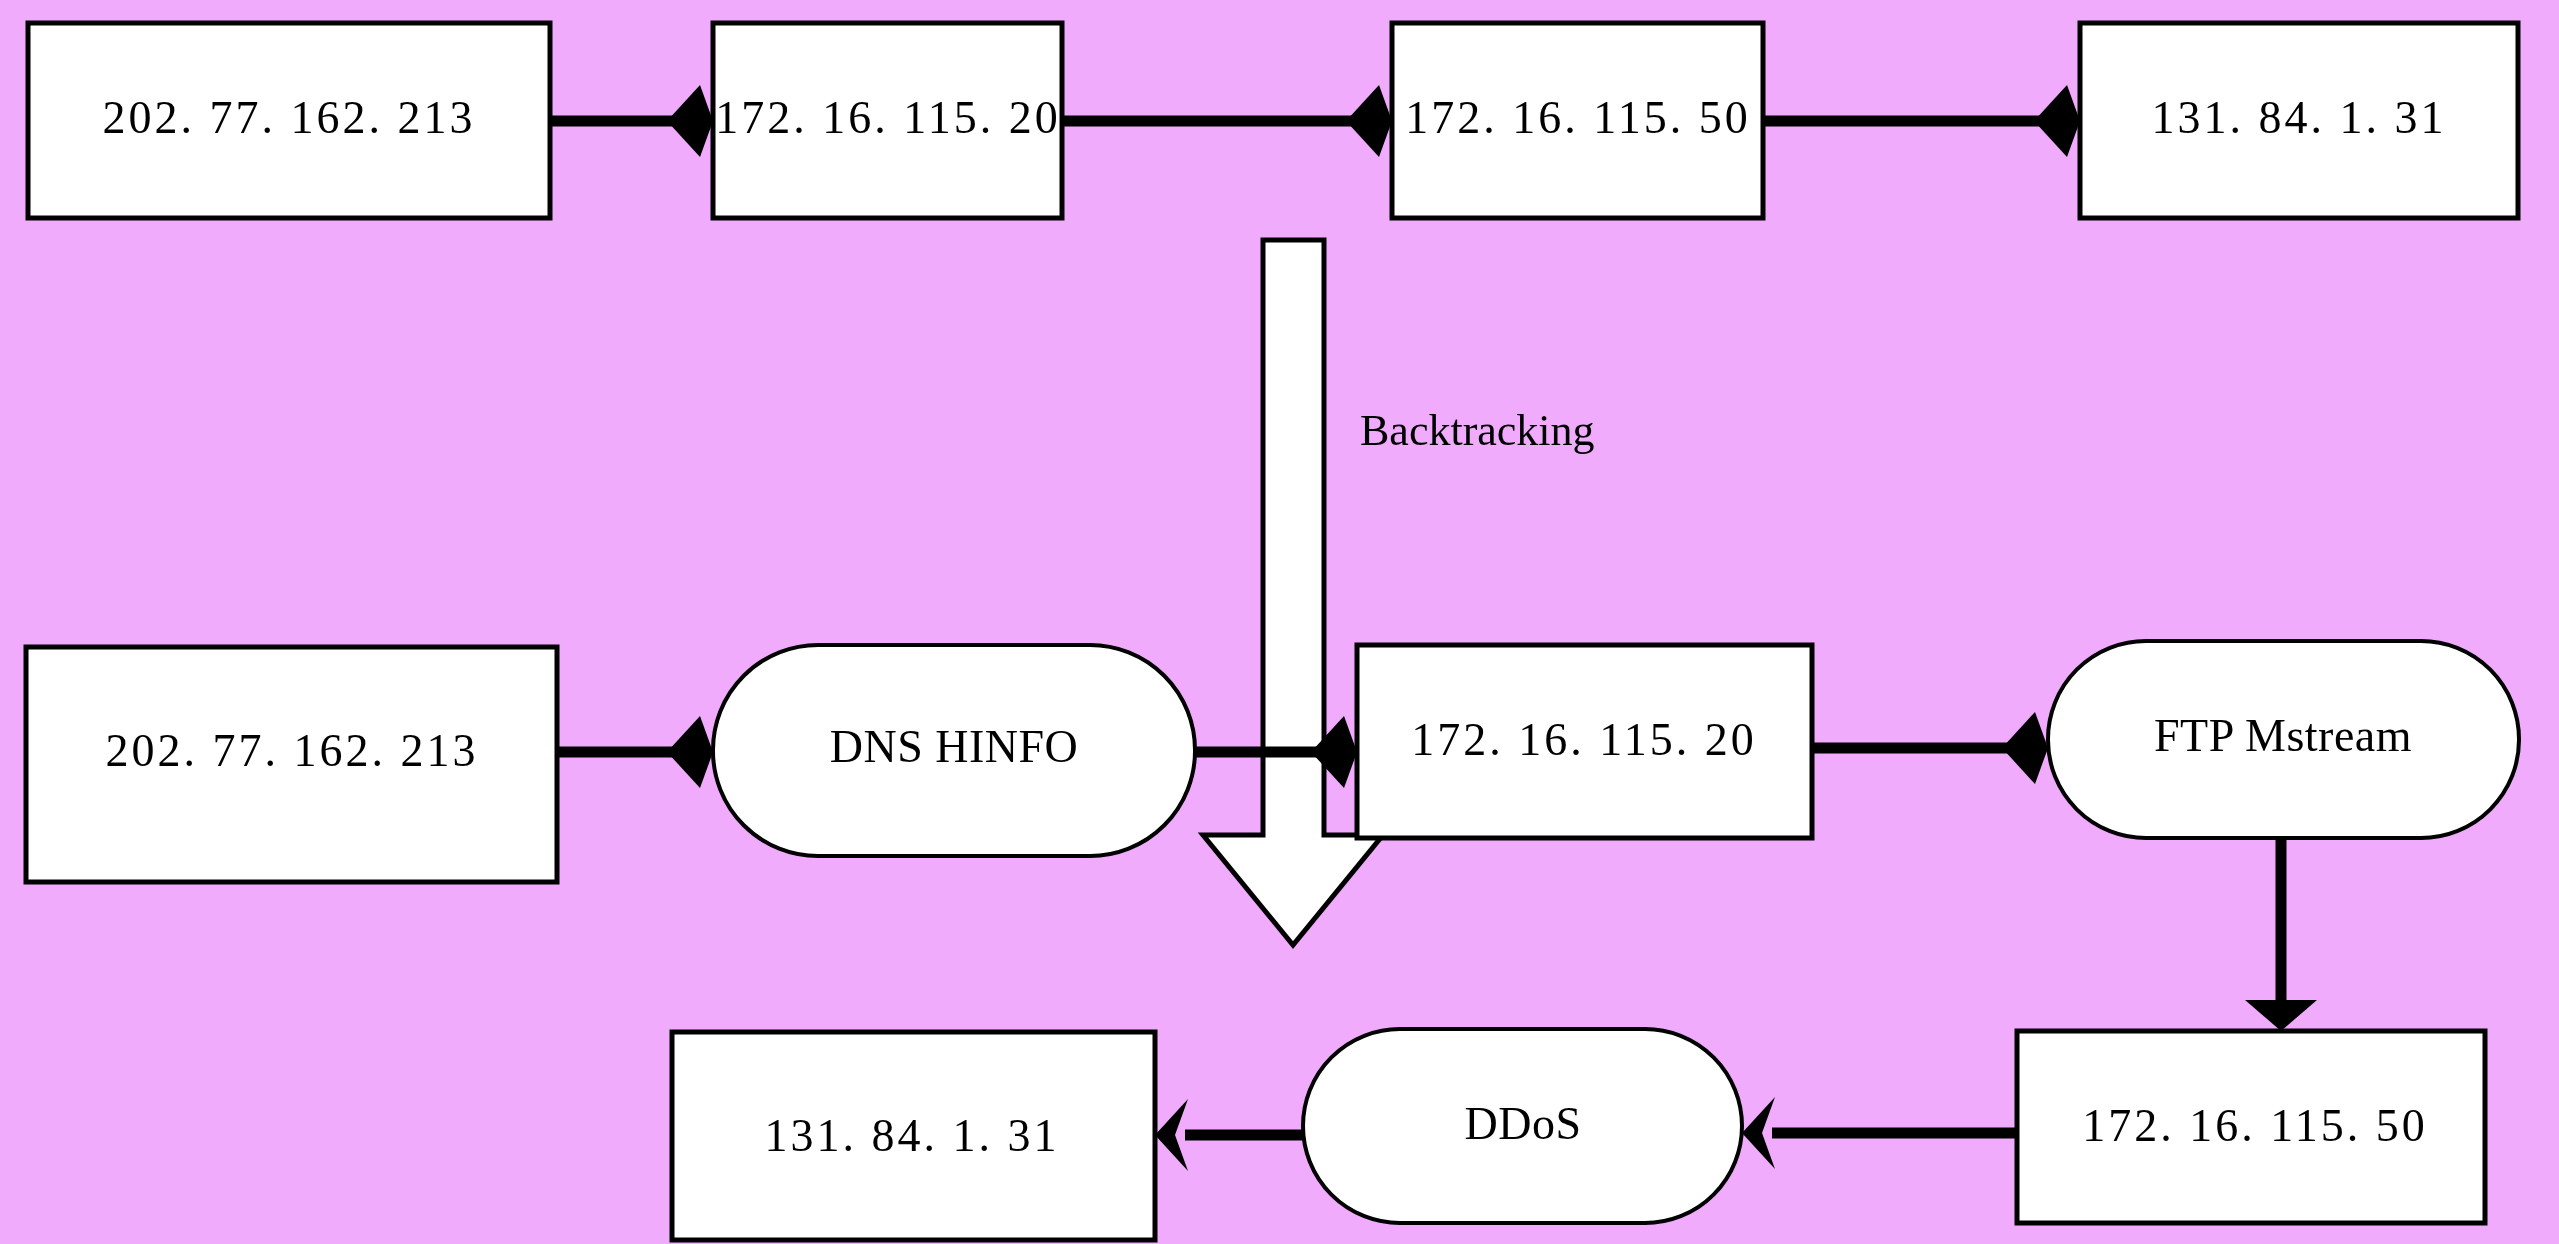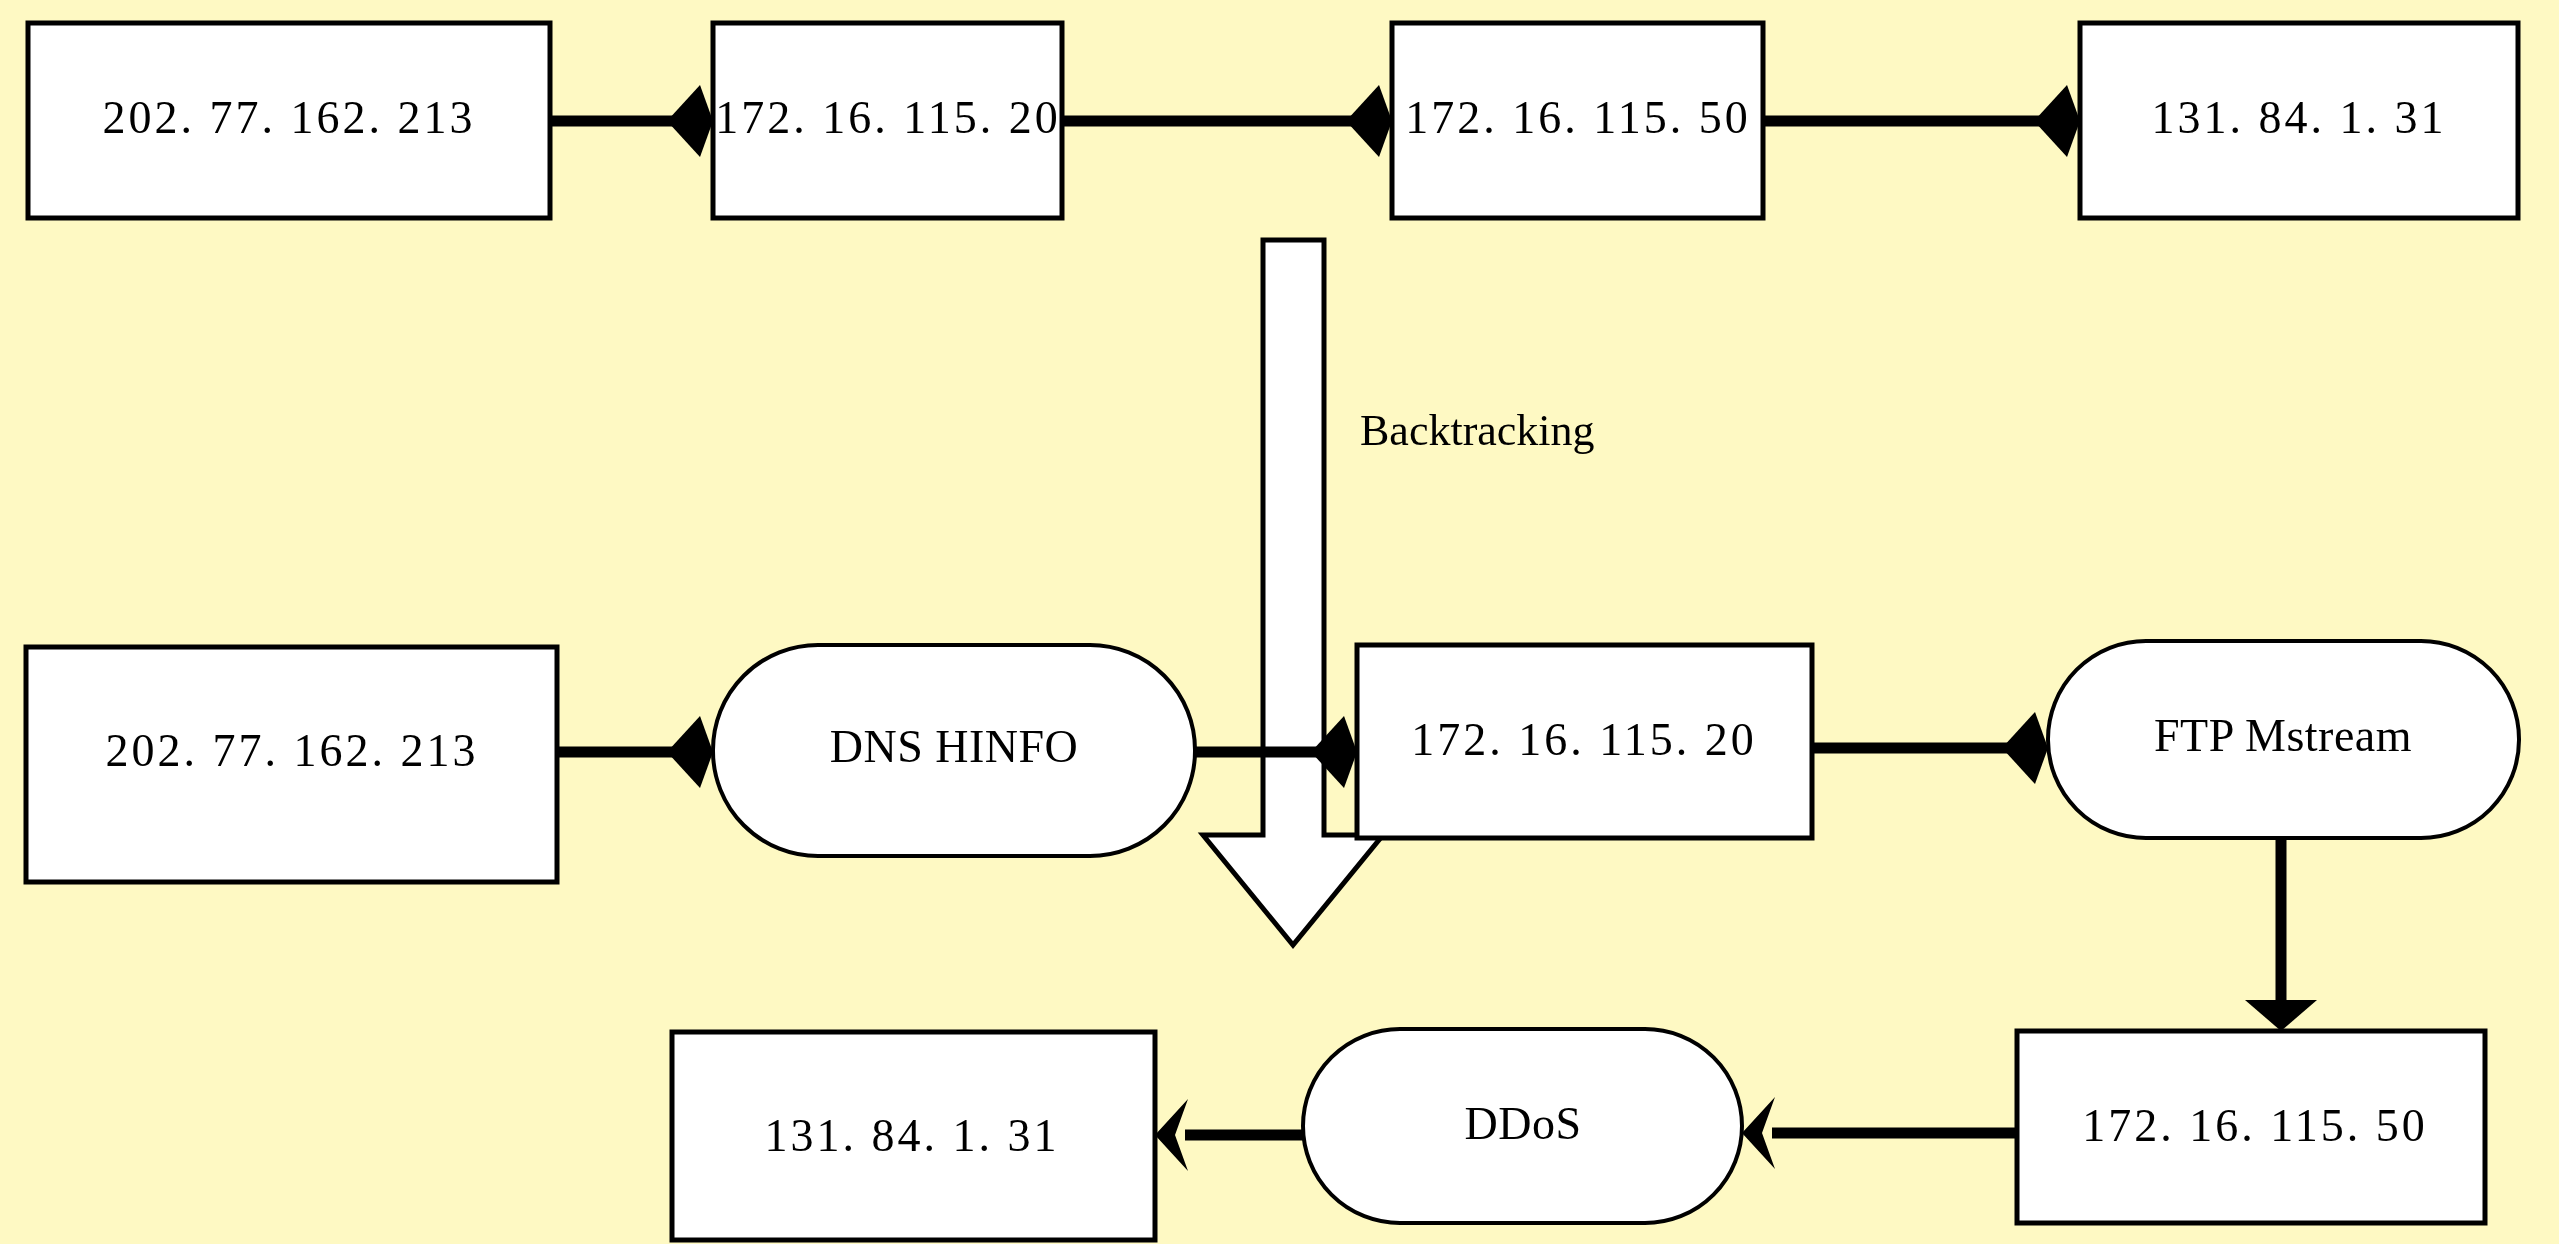--- a/index.html
+++ b/index.html
@@ -11,21 +11,21 @@
   body {
     width: 2559px;
     height: 1244px;
     overflow: hidden;
     font-family: "Liberation Serif", "DejaVu Serif", serif;
   }
   #diagram-root {
     position: relative;
     width: 2559px;
     height: 1244px;
-    background: #fef9c3;
+    background: #f0abfc;
   }
   svg.diagram-canvas {
     display: block;
     width: 2559px;
     height: 1244px;
   }
   .node-shape {
     fill: #ffffff;
     stroke: #000000;
     stroke-width: 5;

